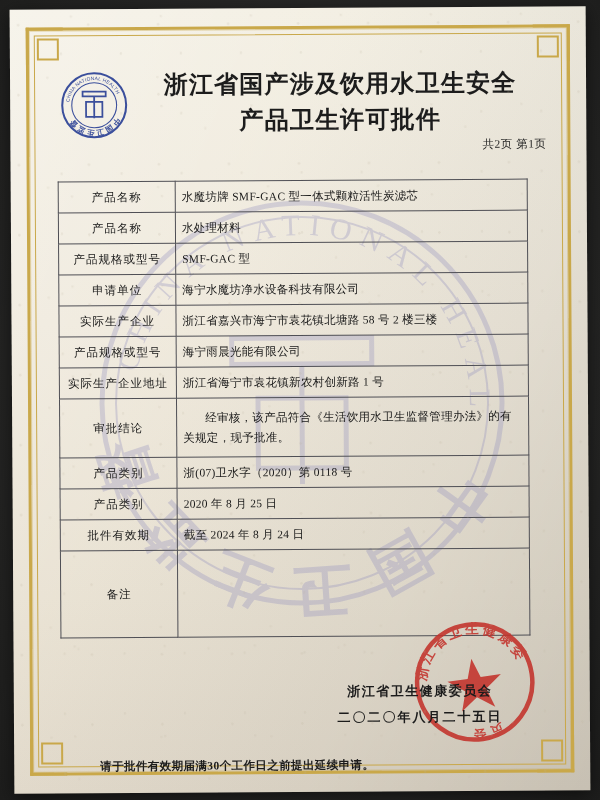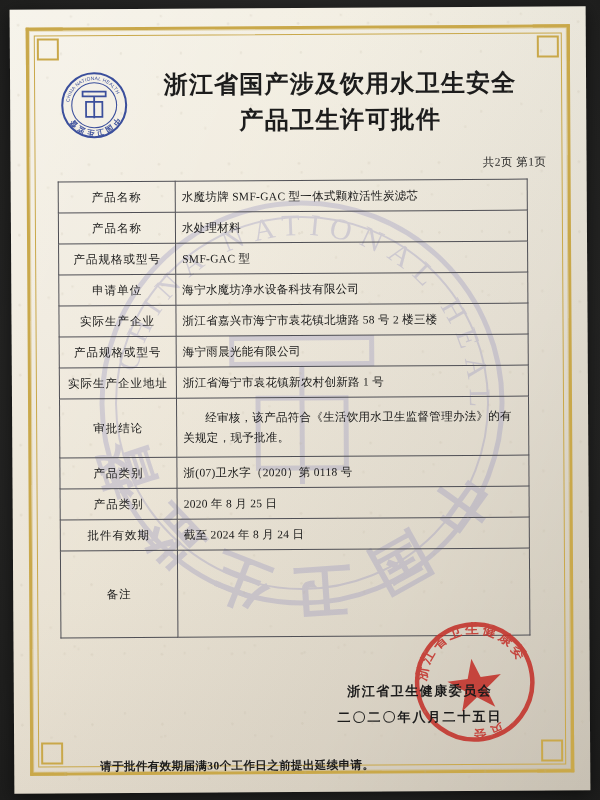--- a/index.html
+++ b/index.html
@@ -115,21 +115,21 @@
     font-family: "Liberation Serif", serif;
     font-weight: bold;
     font-size: 24px;
     letter-spacing: 1.2px;
     line-height: 36px;
     white-space: nowrap;
   }
   #page-no {
     position: absolute;
     right: 40px;
-    top: 148px;
+    top: 130px;
     font-size: 11.5px;
     color: #1f1f1f;
     letter-spacing: .5px;
   }
 
   
   #table-wrap {
     position: absolute;
     left: 47px;
     top: 172px;

